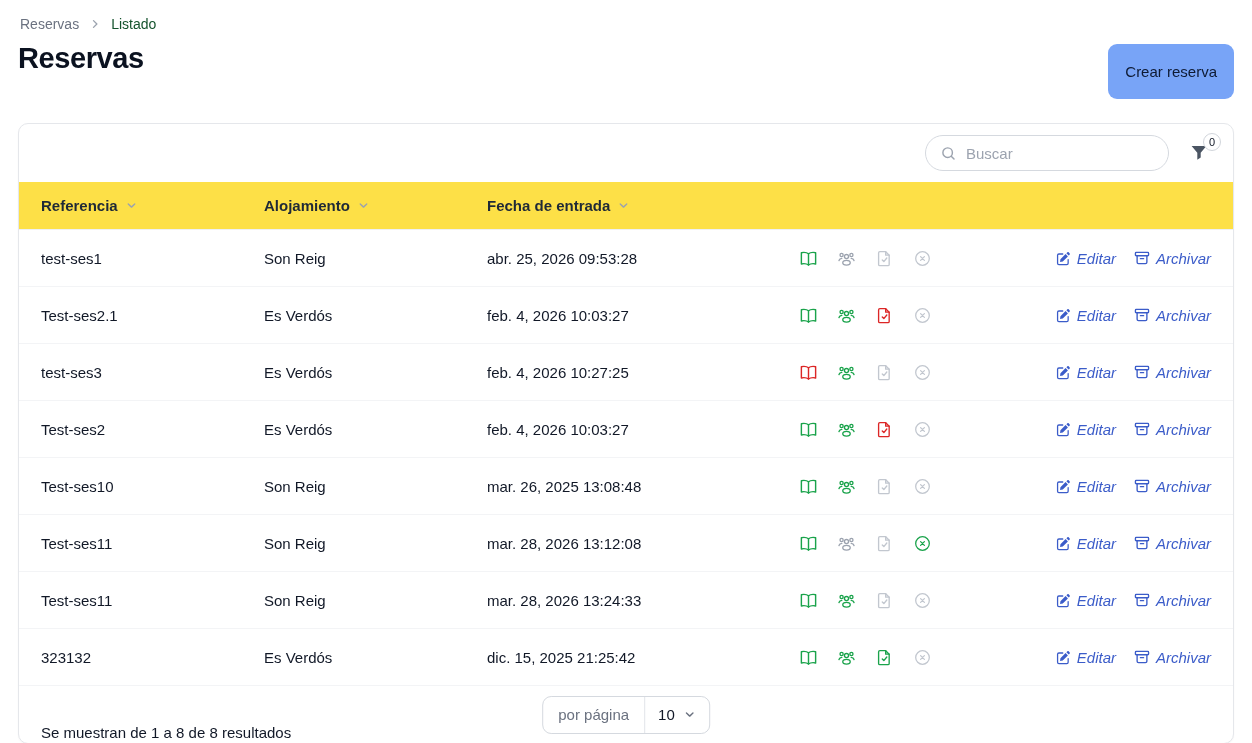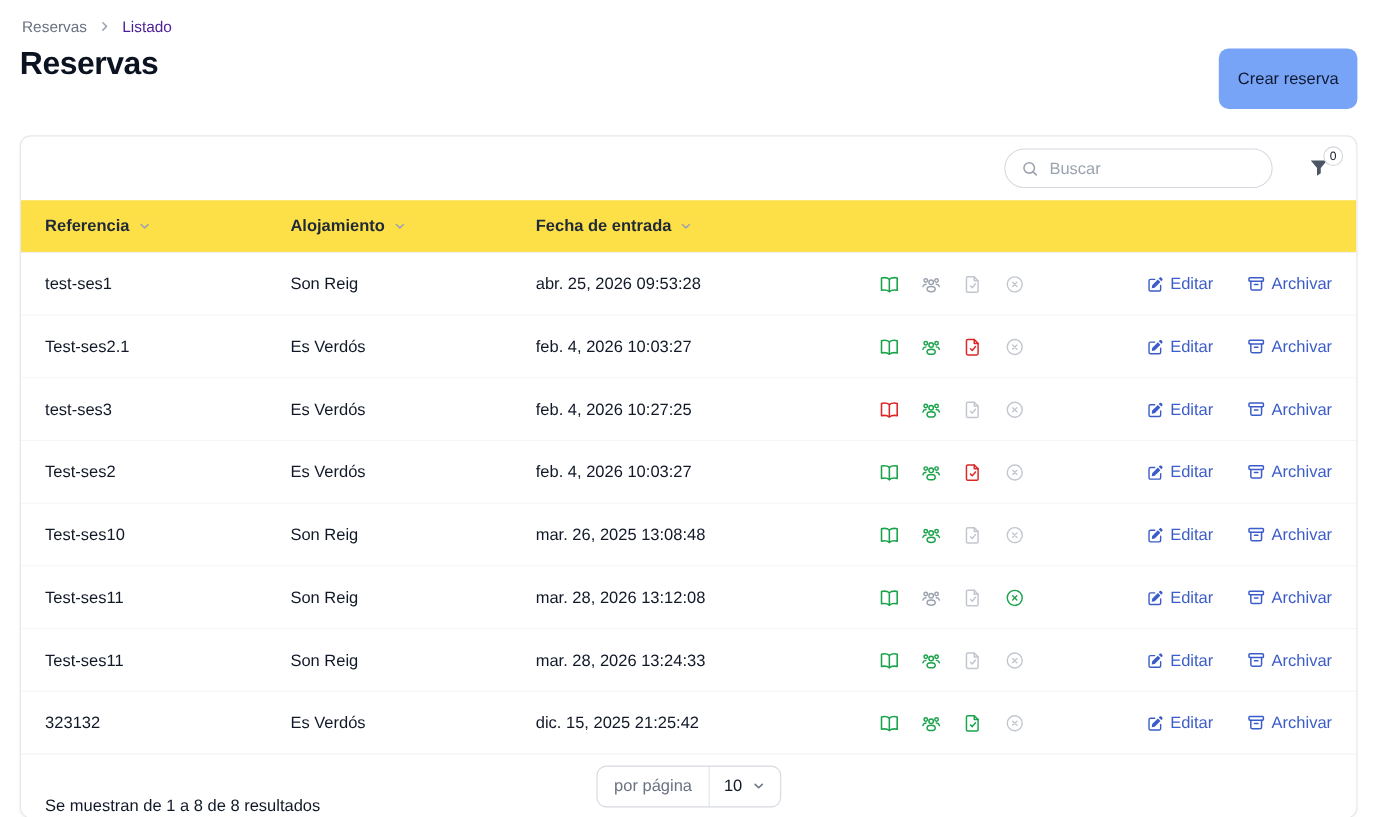--- a/index.html
+++ b/index.html
@@ -2,35 +2,35 @@
 <html><head>
 <meta charset="utf-8">
 <style>
   * { margin:0; padding:0; box-sizing:border-box; }
   html,body { width:1252px; height:743px; background:#ffffff; overflow:hidden;
     font-family:"Liberation Sans", sans-serif; color:#111827; }
   .page { padding:16px 18px 0 18px; }
 
   
   .breadcrumb { display:flex; align-items:center; gap:10px; font-size:14px; color:#6b7280; padding-left:2px; }
-  .breadcrumb .crumb-last { color:#4c1d95; }
+  .breadcrumb .crumb-last { color:#14532d; }
   .crumb-sep { display:flex; align-items:center; color:#9ca3af; }
 
   
   .title-row { display:flex; align-items:flex-start; justify-content:space-between; margin-top:10px; }
   h1.page-title { font-size:29px; font-weight:800; letter-spacing:-0.4px; color:#0b1220; }
   .create-btn { background:#78a4f7; color:#0e1a33; border:none; border-radius:9px;
     font-family:inherit; font-size:15px; font-weight:500; padding:19px 17px; cursor:pointer; margin-top:2px; }
 
   
   .card { margin-top:24px; border:1px solid #e5e7eb; border-radius:10px; background:#fff;
     box-shadow:0 1px 2px rgba(0,0,0,0.03); overflow:hidden; }
 
   
-  .card-toolbar { height:58px; display:flex; align-items:center; justify-content:flex-end; gap:32px; padding:0 24px 0 18px; }
+  .card-toolbar { height:58px; display:flex; align-items:center; justify-content:flex-end; gap:20px; padding:0 24px 0 18px; }
   .search-box { display:flex; align-items:center; gap:9px; width:244px; height:36px;
     border:1px solid #d5d9df; border-radius:18px; padding:0 14px; color:#9ca3af; }
   .search-box input { border:none; outline:none; width:100%; font-family:inherit; font-size:15px; color:#111827; background:transparent; }
   .search-box input::placeholder { color:#9ca3af; }
   .filter-wrap { position:relative; width:20px; height:20px; color:#4b5563; cursor:pointer; }
   .filter-badge { position:absolute; top:-10px; right:-12px; min-width:18px; height:18px; border-radius:50%;
     background:#fff; border:1px solid #d1d5db; font-size:11px; color:#111827;
     display:flex; align-items:center; justify-content:center; padding:0 2px; }
 
   
@@ -39,21 +39,21 @@
   .thead-row { height:48px; background:#fde047; border-bottom:1px solid #eef0f3; }
   .th { display:flex; align-items:center; gap:7px; font-size:15px; font-weight:700; color:#1f2937; cursor:pointer; }
   .sort-chevron { color:#9ca3af; display:flex; }
   .trow { height:57px; border-bottom:1px solid #f3f4f6; font-size:15px; color:#111827; background:#fff; }
   .cell { white-space:nowrap; }
 
   .icons-cell { display:flex; align-items:center; gap:19px; }
   .ricon { display:flex; width:19px; height:19px; cursor:pointer; }
   .ricon svg { width:100%; height:100%; }
 
-  .actions-cell { display:flex; align-items:center; gap:31px; justify-self:end; }
+  .actions-cell { display:flex; align-items:center; gap:18px; justify-self:end;font-style:italic; }
   .action-link { display:flex; align-items:center; gap:6px; color:#3b5cc9; font-size:15px; font-weight:500;
     text-decoration:none; cursor:pointer; }
   .action-link svg { display:block; }
 
   
   .tfoot { position:relative; height:57px; display:flex; align-items:center; padding:0 22px; }
   .results-summary { font-size:15px; color:#111827;margin-top:36px; }
   .per-page { position:absolute; left:50%; transform:translateX(-50%); display:flex; align-items:stretch;
     border:1px solid #d5d9df; border-radius:9px; overflow:hidden; height:38px; background:#fff; cursor:pointer; }
   .per-page .pp-label { display:flex; align-items:center; padding:0 15px; font-size:15px; color:#6b7280; }

